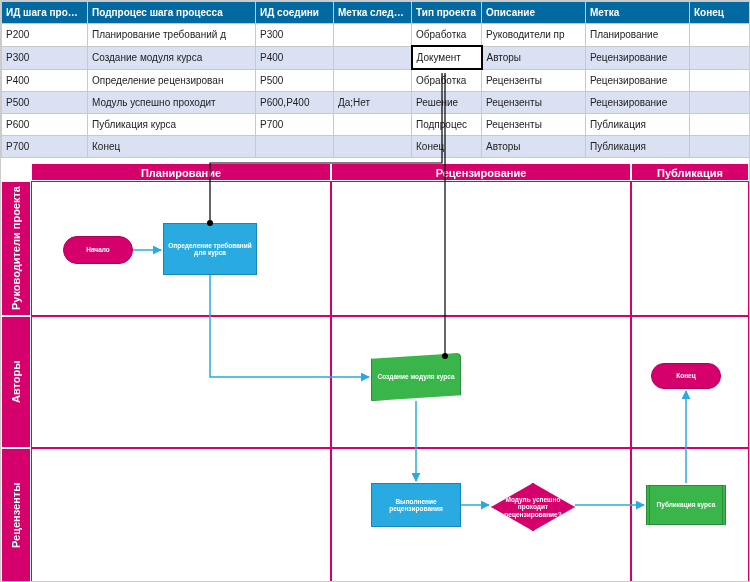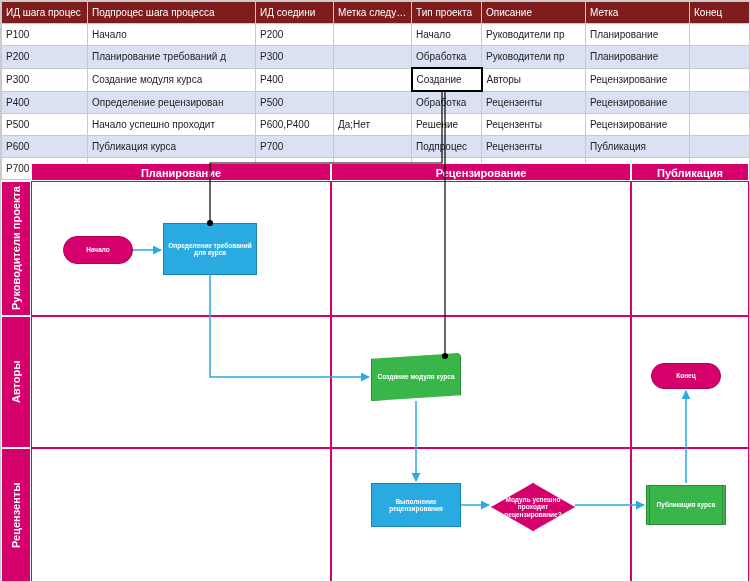--- a/index.html
+++ b/index.html
@@ -1,21 +1,21 @@
 <!DOCTYPE html>
 <html><head>
 <meta charset="utf-8">
 <style>
   html,body{margin:0;padding:0;font-family:"Segoe UI",Arial,sans-serif;font-size:10px;color:#222;background:#fff}
   .page{position:relative;width:750px;height:582px;border:1px solid #ccc;box-sizing:border-box;overflow:hidden}
 
   
   table.data{border-collapse:collapse;width:100%;table-layout:fixed;background:#fff}
   table.data th,table.data td{border:1px solid #c9c9c9;padding:2px 4px;height:17px;white-space:nowrap;overflow:hidden;text-overflow:ellipsis;text-align:left;font-size:10px}
-  table.data th{background:#7f1d1d;color:#fff;font-weight:normal}
+  table.data th{background:#0369a1;color:#fff;font-weight:bold}
   table.data tr:nth-child(even) td{background:#d9e1f2}
   table.data tr:nth-child(odd) td{background:#fff}
   table.data td.selected{border:2px solid #000;background:#fff !important;position:relative;z-index:5}
   col.c1{width:86px}col.c2{width:168px}col.c3{width:78px}col.c4{width:78px}
   col.c5{width:70px}col.c6{width:104px}col.c7{width:104px}col.c8{width:60px}
 
   
   .lanes{position:absolute;left:0;top:162px;width:748px;height:419px}
 
   .col-head{position:absolute;top:0;height:18px;line-height:18px;color:#fff;font-weight:bold;text-align:center;border:1px solid #fff;box-sizing:border-box;font-size:11px}
@@ -65,62 +65,52 @@
       <th>ИД соедини</th>
       <th>Метка следующ</th>
       <th>Тип проекта</th>
       <th>Описание</th>
       <th>Метка</th>
       <th>Конец</th>
     </tr>
       </thead>
     <tbody id="tbody">
         <tr>
-          <td>P100</td>
-          <td>Начало</td>
-          <td>P200</td>
-          <td></td>
-          <td>Начало</td>
-          <td>Руководители пр</td>
-          <td>Планирование</td>
-          <td></td>
-        </tr>
-        <tr>
           <td>P200</td>
           <td>Планирование требований д</td>
           <td>P300</td>
           <td></td>
           <td>Обработка</td>
           <td>Руководители пр</td>
           <td>Планирование</td>
           <td></td>
         </tr>
         <tr>
           <td>P300</td>
           <td>Создание модуля курса</td>
           <td>P400</td>
           <td></td>
-          <td class="selected">Создание</td>
+          <td class="selected">Документ</td>
           <td>Авторы</td>
           <td>Рецензирование</td>
           <td></td>
         </tr>
         <tr>
           <td>P400</td>
           <td>Определение рецензирован</td>
           <td>P500</td>
           <td></td>
           <td>Обработка</td>
           <td>Рецензенты</td>
           <td>Рецензирование</td>
           <td></td>
         </tr>
         <tr>
           <td>P500</td>
-          <td>Начало успешно проходит</td>
+          <td>Модуль успешно проходит</td>
           <td>P600,P400</td>
           <td>Да;Нет</td>
           <td>Решение</td>
           <td>Рецензенты</td>
           <td>Рецензирование</td>
           <td></td>
         </tr>
         <tr>
           <td>P600</td>
           <td>Публикация курса</td>

